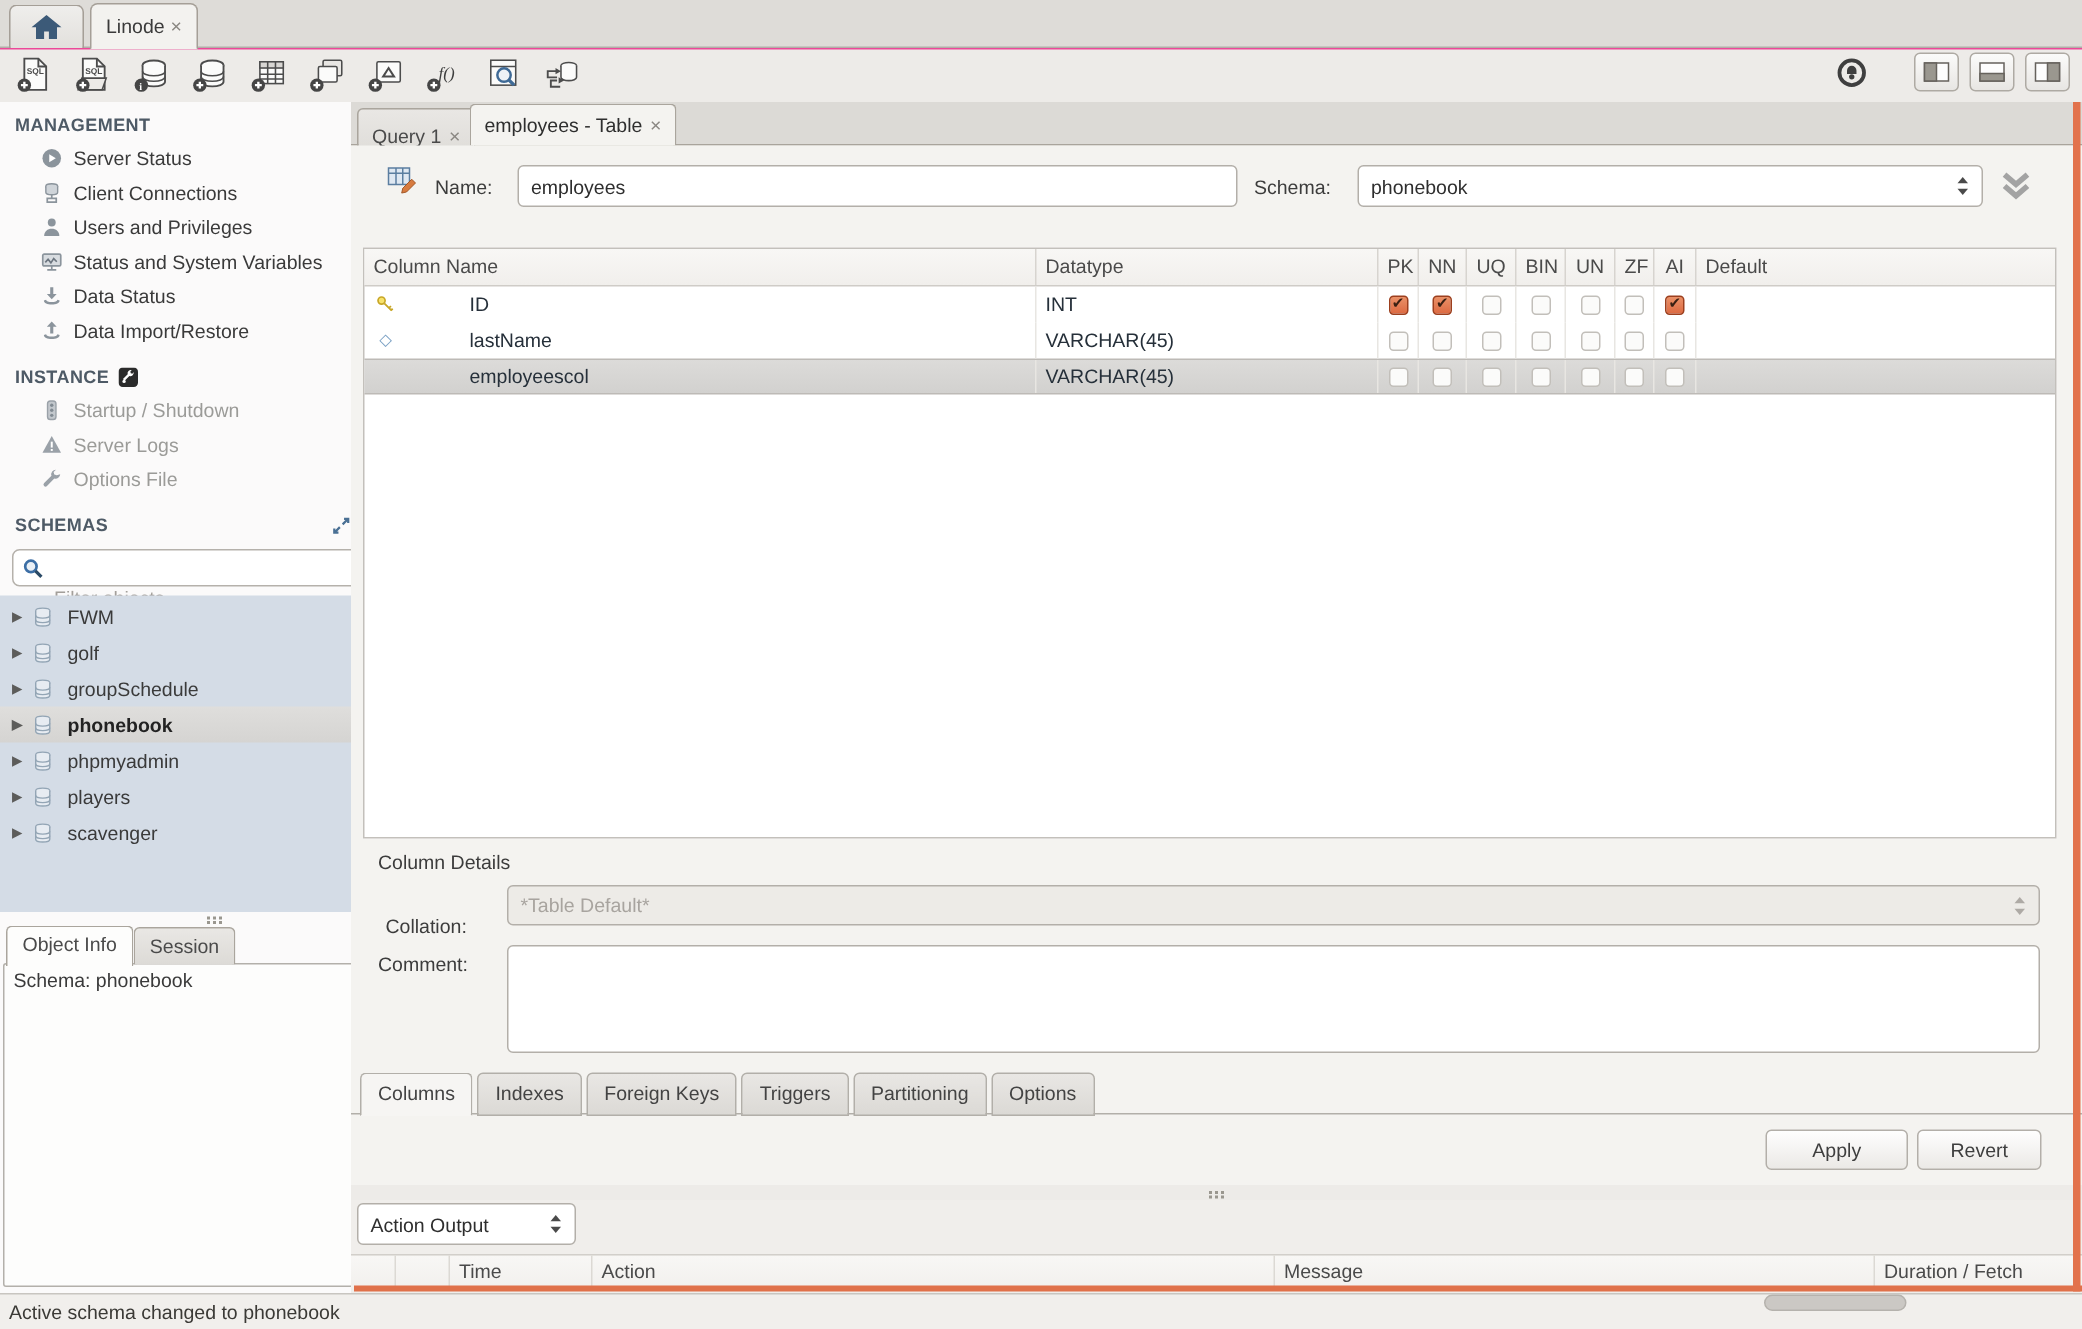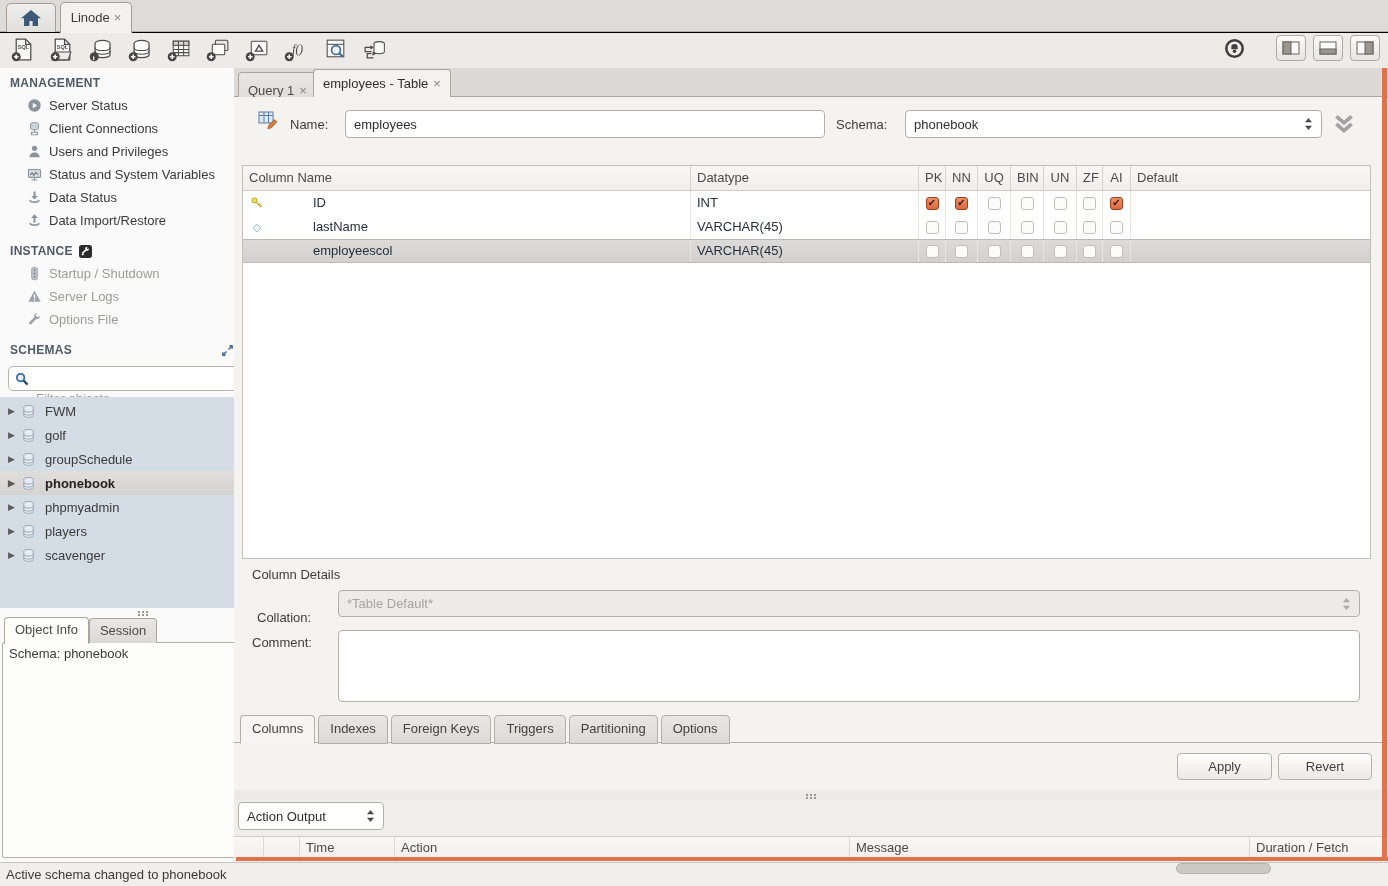--- a/index.html
+++ b/index.html
@@ -1,17 +1,17 @@
 <!DOCTYPE html>
 <html><head>
 <meta charset="utf-8">
 <style>
   html,body{margin:0;padding:0;background:#d6d3cf;}
   *{box-sizing:border-box;}
-  .window{position:relative;width:1388px;height:886px;background:#000000;
+  .window{position:relative;width:1388px;height:886px;background:#ec4899;
     font-family:"Liberation Sans",sans-serif;font-size:13px;color:#3a3a3a;overflow:hidden;}
 
   
   .titlebar{position:absolute;left:0;top:0;width:100%;height:32px;background:#dedcd8;border-bottom:1px solid #b2aea8;}
   .home-tab{position:absolute;left:6px;top:3px;width:50px;height:29px;background:linear-gradient(#efeeec,#e2e0dc);
     border:1px solid #a59f97;border-bottom:none;border-radius:5px 5px 0 0;display:flex;align-items:center;justify-content:center;}
   .conn-tab{position:absolute;left:60px;top:2px;width:72px;height:31px;background:#f3f2ef;border:1px solid #a59f97;
     border-bottom:1px solid #f3f2ef;border-radius:5px 5px 0 0;display:flex;align-items:center;justify-content:center;gap:4px;z-index:2;}
   .close-x{color:#8a8782;font-size:13px;cursor:default;}
 
@@ -630,21 +630,21 @@
           <span class="subtab active">Columns</span>
           <span class="subtab">Indexes</span>
           <span class="subtab">Foreign Keys</span>
           <span class="subtab">Triggers</span>
           <span class="subtab">Partitioning</span>
           <span class="subtab">Options</span>
         </div>
       <div class="subtab-line"></div>
 
       <button class="btn" style="left:943px;width:95px;">Apply</button>
-      <button class="btn" style="left:1044px;width:94px;">Revert</button>
+      <button class="btn" style="left:1044px;width:83px;">Revert</button>
     </div>
 
     <div class="splitter">
         <span class="grip-dots"></span>
       </div>
 
     <div class="output">
       <div class="combo" style="left:4px;top:2px;width:146px;height:28px;">
         <span>Action Output</span>
         <span class="spin">

